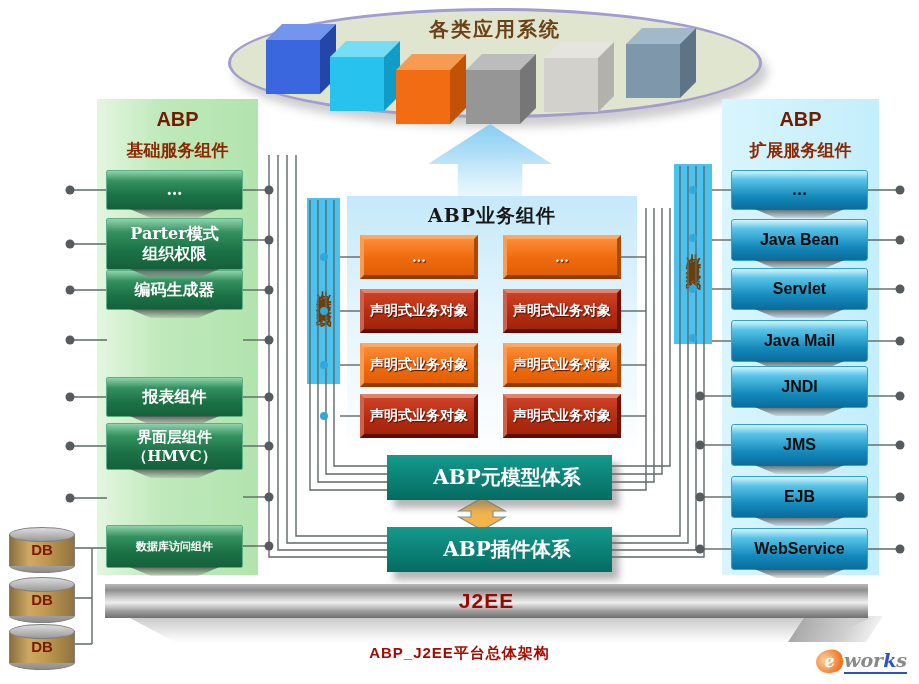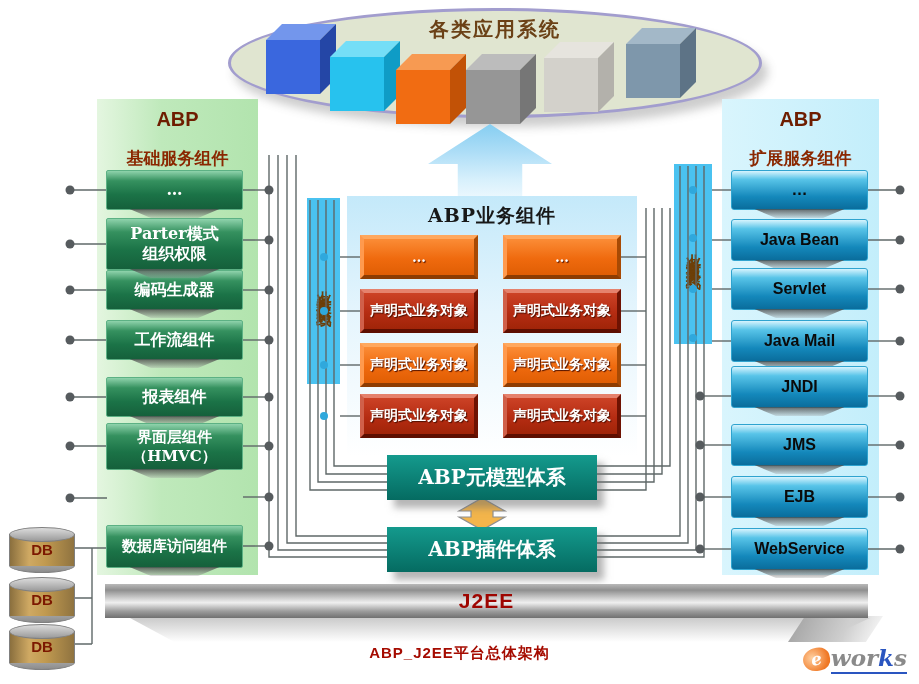--- a/index.html
+++ b/index.html
@@ -18,21 +18,21 @@
   .main-arrow{position:absolute;left:428px;top:124px;width:124px;height:74px;z-index:1;
          background:linear-gradient(180deg,#86cef1 0%,#aadcf6 35%,#d7f0fc 75%,#ecf8fe 100%);
          clip-path:polygon(50% 0,100% 54%,76% 54%,76% 100%,24% 100%,24% 54%,0 54%);}
 
   
   .panel{position:absolute;z-index:1;}
   .panel-left{left:97px;top:99px;width:161px;height:476px;
          background:linear-gradient(90deg,#e4f6e0,#bfe9bb 40%,#b2e4ae);}
   .panel-right{left:722px;top:99px;width:157px;height:476px;
          background:linear-gradient(90deg,#d9f5fd,#c3eefb);}
-  .panel-h1{margin:9px 0 16px 0;text-align:center;font-weight:bold;font-size:20px;color:#6e1d00;
+  .panel-h1{margin:9px 0 8px 0;text-align:center;font-weight:bold;font-size:20px;color:#6e1d00;
          font-family:"Liberation Sans",sans-serif;}
   .panel-h2{margin:2px 0 0 0;text-align:center;font-weight:bold;font-size:17px;color:#8a2700;
          font-family:"DejaVu Serif",serif;}
 
   
   .node{position:absolute;display:flex;align-items:center;justify-content:center;text-align:center;
         z-index:4;box-sizing:border-box;white-space:pre-line;}
   .gbox{left:106px;width:137px;border:1px solid #5cb184;border-radius:2px;color:#ffffff;
         font-family:"DejaVu Serif",serif;font-weight:bold;font-size:16px;line-height:1.25;
         background:linear-gradient(180deg,#8fd3ac 0%,#35915f 26%,#1b7347 62%,#15603b 100%);}
@@ -56,21 +56,21 @@
         font-family:"DejaVu Serif",serif;font-weight:bold;font-size:19px;color:#181818;letter-spacing:1px;}
   .bus{position:absolute;background:#4ac2f0;z-index:2;display:flex;align-items:center;justify-content:center;}
   .bus-left{left:307px;top:198px;width:33px;height:186px;}
   .bus-right{left:674px;top:164px;width:38px;height:180px;}
   .bus-label{writing-mode:vertical-rl;text-orientation:upright;font-family:"DejaVu Serif",serif;
         font-weight:bold;font-size:15px;color:#6d3f08;letter-spacing:3px;}
 
   
   .tealbox{position:absolute;left:387px;width:210px;z-index:4;display:flex;align-items:center;
         justify-content:center;color:#fff;font-family:"DejaVu Serif",serif;font-weight:bold;font-size:20px;
-        background:linear-gradient(180deg,#149a8d,#056b61);box-shadow:7px 8px 7px rgba(110,110,110,.5);}
+        background:linear-gradient(180deg,#149a8d,#056b61);box-shadow:7px 8px 7px rgba(110,110,110,.5);padding-left:15px;}
 
   
   .j2ee{position:absolute;left:105px;top:584px;width:763px;height:34px;z-index:4;display:flex;
         align-items:center;justify-content:center;font-family:"Liberation Sans",sans-serif;
         font-weight:bold;font-size:21px;color:#9e0500;letter-spacing:1px;
         background:linear-gradient(180deg,#b9b9b9 0%,#8f8f8f 18%,#d8d8d8 45%,#efefef 55%,#9c9c9c 80%,#707070 100%);}
   .bar-shadow{position:absolute;left:130px;top:618px;width:740px;height:24px;z-index:1;
         background:linear-gradient(180deg,rgba(160,160,160,.55),rgba(255,255,255,0));
         clip-path:polygon(0 0,100% 0,93% 100%,6% 100%);}
   .logo-wedge{position:absolute;left:788px;top:616px;width:95px;height:26px;z-index:1;
@@ -90,21 +90,21 @@
         font-size:15px;z-index:3;font-family:"Liberation Sans",sans-serif;}
 
   
   .caption{position:absolute;left:0;top:644px;width:919px;text-align:center;z-index:5;
         font-family:"Liberation Sans",sans-serif;font-weight:bold;font-size:15px;color:#a50b00;letter-spacing:1px;}
   .logo{position:absolute;right:12px;bottom:10px;z-index:6;display:flex;align-items:center;gap:1px;}
   .logo-e{display:inline-block;width:27px;height:23px;border-radius:60% 50% 50% 60%;text-align:center;
         line-height:22px;color:#fff;font-style:italic;font-weight:bold;font-size:17px;
         font-family:"DejaVu Serif",serif;transform:rotate(-12deg);
         background:radial-gradient(circle at 35% 40%,#ffd0a0,#f07a28 70%,#e86a14);}
-  .logo-w{font-style:italic;font-weight:bold;font-size:23px;color:#8a8a8a;
+  .logo-w{font-style:italic;font-weight:bold;font-size:19px;color:#8a8a8a;
         font-family:"DejaVu Serif",serif;border-bottom:2px solid #2a55c0;padding-bottom:1px;}
   .logo-k{color:#2a55c0;}
 
   
   #wires{position:absolute;left:0;top:0;z-index:3;pointer-events:none;}
   #wires path{fill:none;stroke:#5f6868;stroke-width:1.4;}
 </style>
 </head>
 <body>
 
@@ -251,25 +251,24 @@
   </svg>
 
   <div class="panel panel-left">
     <div class="panel-h1">ABP</div>
     <div class="panel-h2">基础服务组件</div>
   </div>
   <div class="node gbox" style="top:170px;height:40px">…</div>
   <div class="node gbox" style="top:270px;height:40px">编码生成器</div>
   <div class="node gbox" style="top:218px;height:52px">Parter模式
 组织权限</div>
-  <div class="node gbox" style="top:320px;height:40px">工作流组件</div>
   <div class="node gbox" style="top:377px;height:40px">报表组件</div>
   <div class="node gbox" style="top:423px;height:47px;font-size:15px">界面层组件
 （HMVC）</div>
-  <div class="node gbox" style="top:525px;height:43px;font-size:15px">数据库访问组件</div>
+  <div class="node gbox" style="top:525px;height:43px;font-size:11px">数据库访问组件</div>
 
   <div class="panel panel-right">
     <div class="panel-h1">ABP</div>
     <div class="panel-h2">扩展服务组件</div>
   </div>
   <div class="node bbox" style="top:170px;height:40px">…</div>
   <div class="node bbox" style="top:219px;height:42px">Java Bean</div>
   <div class="node bbox" style="top:268px;height:42px">Servlet</div>
   <div class="node bbox" style="top:320px;height:42px">Java Mail</div>
   <div class="node bbox" style="top:366px;height:42px">JNDI</div>

